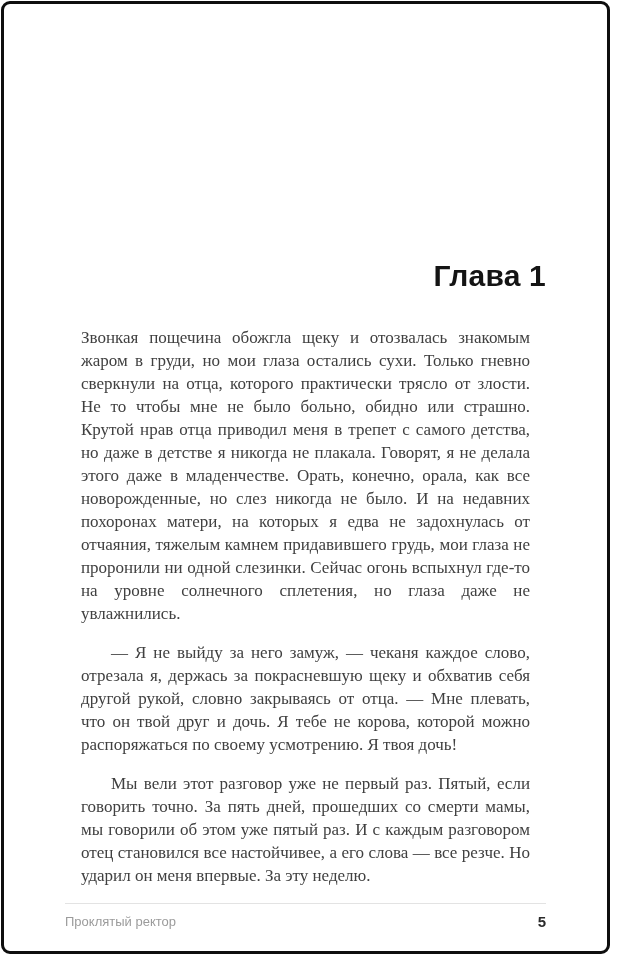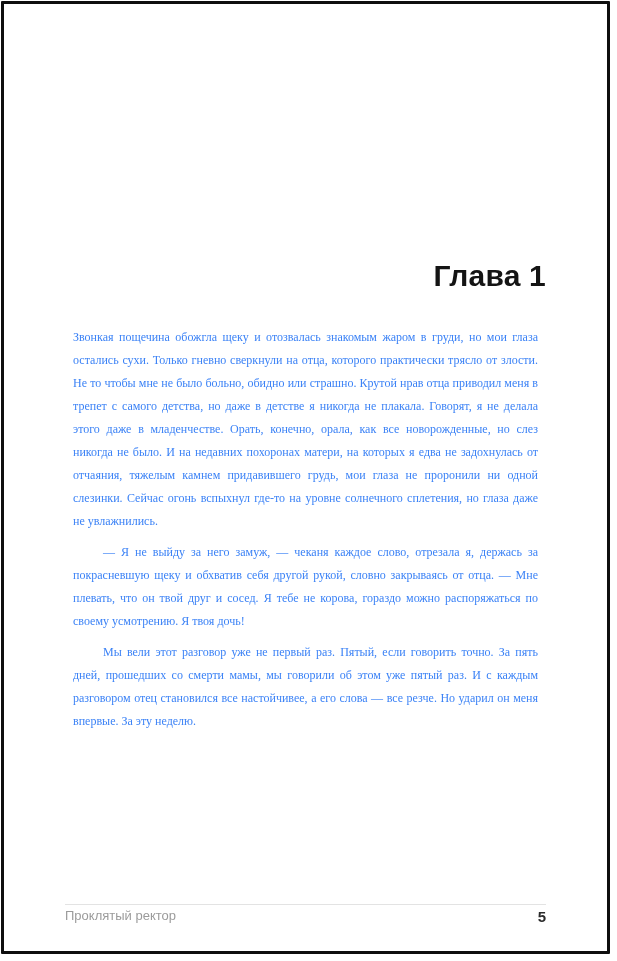--- a/index.html
+++ b/index.html
@@ -8,61 +8,61 @@
     background: #ffffff;
     width: 617px;
     height: 961px;
     overflow: hidden;
   }
   .frame {
     position: absolute;
     left: 1px; top: 1px;
     width: 609px; height: 953px;
     border: 3px solid #0e0e0e;
-    border-radius: 1px;
+    border-radius: 9px;
     background: #ffffff;
     box-sizing: border-box;
     display: flex;
     flex-direction: column;
     padding: 0 61px;
   }
   .content {
     flex: 1 1 auto;
   }
   h1.chapter-title {
     margin: 256px 0 34px 0;
     font-family: "Liberation Sans", "DejaVu Sans", sans-serif;
     font-weight: bold;
     font-size: 30px;
     line-height: 32px;
     color: #141414;
     text-align: right;
     letter-spacing: 0.2px;
   }
   .bodytext p {
-    margin: 8px;
+    margin: 16px;
     font-family: "Liberation Serif", "DejaVu Serif", serif;
-    font-size: 12px;
+    font-size: 17px;
     line-height: 23px;
-    color: #3b82f6;
+    color: #404040;
     text-align: justify;
     text-indent: 30px;
     hyphens: auto;
     -webkit-hyphens: auto;
   }
   .bodytext p.no-indent {
     text-indent: 0;
   }
   .footer {
     flex: 0 0 auto;
     border-top: 1px solid #e3e3e3;
     margin-bottom: 26px;
-    padding-top: 3px;
+    padding-top: 9px;
     display: flex;
-    align-items: flex-start;
+    align-items: center;
     justify-content: space-between;
     font-family: "Liberation Sans", "DejaVu Sans", sans-serif;
   }
   .footer .book-title {
     font-size: 13px;
     color: #9b9b9b;
   }
   .footer .page-number {
     font-size: 15px;
     font-weight: bold;
@@ -70,21 +70,21 @@
   }
 </style>
 </head>
 <body>
 
 <div class="frame">
   <div class="content">
     <h1 class="chapter-title">Глава 1</h1>
     <div class="bodytext">
       <p class="no-indent">Звонкая пощечина обожгла щеку и отозвалась знакомым жаром в груди, но мои глаза остались сухи. Только гневно сверкнули на отца, которого практически трясло от злости. Не то чтобы мне не было больно, обидно или страшно. Крутой нрав отца приводил меня в трепет с самого детства, но даже в детстве я никогда не плакала. Говорят, я не делала этого даже в младенчестве. Орать, конечно, орала, как все новорожденные, но слез никогда не было. И на недавних похоронах матери, на которых я едва не задохнулась от отчаяния, тяжелым камнем придавившего грудь, мои глаза не проронили ни одной слезинки. Сейчас огонь вспыхнул где-то на уровне солнечного сплетения, но глаза даже не увлажнились.</p>
-      <p>— Я не выйду за него замуж, — чеканя каждое слово, отрезала я, держась за покрасневшую щеку и обхватив себя другой рукой, словно закрываясь от отца. — Мне плевать, что он твой друг и сосед. Я тебе не корова, гораздо можно распоряжаться по своему усмотрению. Я твоя дочь!</p>
+      <p>— Я не выйду за него замуж, — чеканя каждое слово, отрезала я, держась за покрасневшую щеку и обхватив себя другой рукой, словно закрываясь от отца. — Мне плевать, что он твой друг и дочь. Я тебе не корова, которой можно распоряжаться по своему усмотрению. Я твоя дочь!</p>
       <p>Мы вели этот разговор уже не первый раз. Пятый, если говорить точно. За пять дней, прошедших со смерти мамы, мы говорили об этом уже пятый раз. И с каждым разговором отец становился все настойчивее, а его слова — все резче. Но ударил он меня впервые. За эту неделю.</p>
     </div>
   </div>
   <div class="footer">
     <span class="book-title">Проклятый ректор</span>
     <span class="page-number">5</span>
   </div>
 </div>
 
 </body></html>

